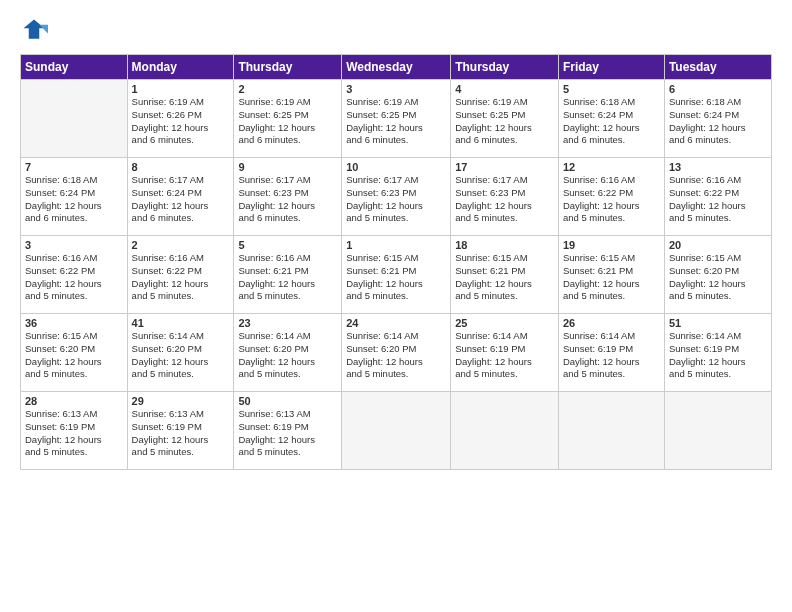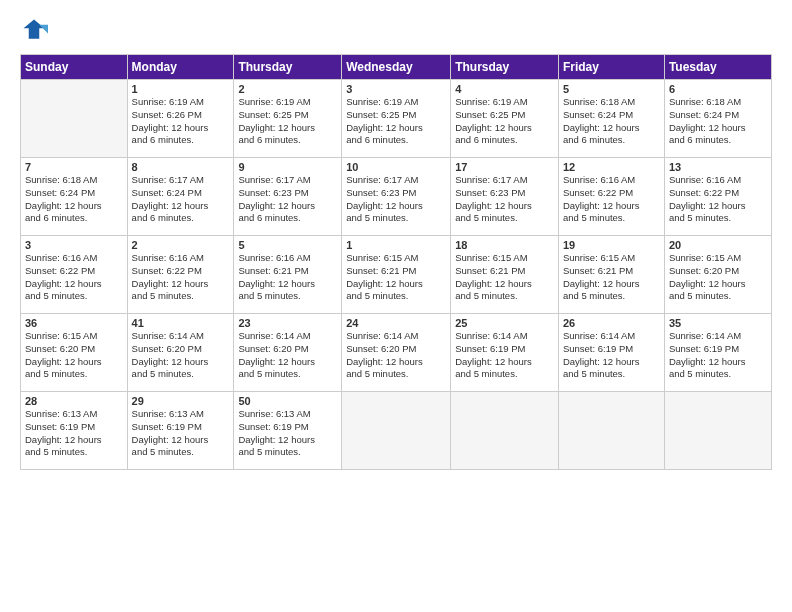--- a/index.html
+++ b/index.html
@@ -244,21 +244,21 @@
           </td>
           <td>
             <span class="day-num">25</span>
             <div class="day-info">Sunrise: 6:14 AM<br>Sunset: 6:19 PM<br>Daylight: 12 hours<br>and 5 minutes.</div>
           </td>
           <td>
             <span class="day-num">26</span>
             <div class="day-info">Sunrise: 6:14 AM<br>Sunset: 6:19 PM<br>Daylight: 12 hours<br>and 5 minutes.</div>
           </td>
           <td>
-            <span class="day-num">35</span>
+            <span class="day-num">51</span>
             <div class="day-info">Sunrise: 6:14 AM<br>Sunset: 6:19 PM<br>Daylight: 12 hours<br>and 5 minutes.</div>
           </td>
         </tr>
         <tr>
           <td>
             <span class="day-num">28</span>
             <div class="day-info">Sunrise: 6:13 AM<br>Sunset: 6:19 PM<br>Daylight: 12 hours<br>and 5 minutes.</div>
           </td>
           <td>
             <span class="day-num">29</span>

